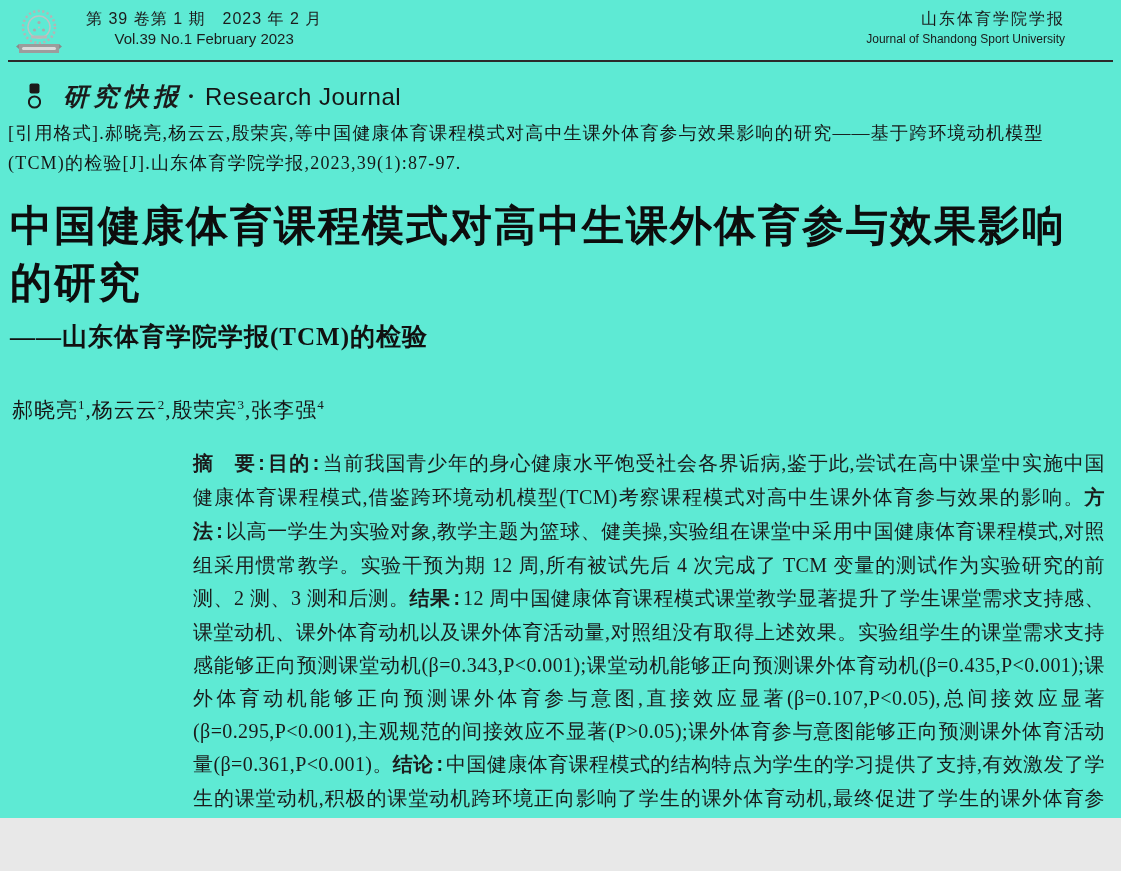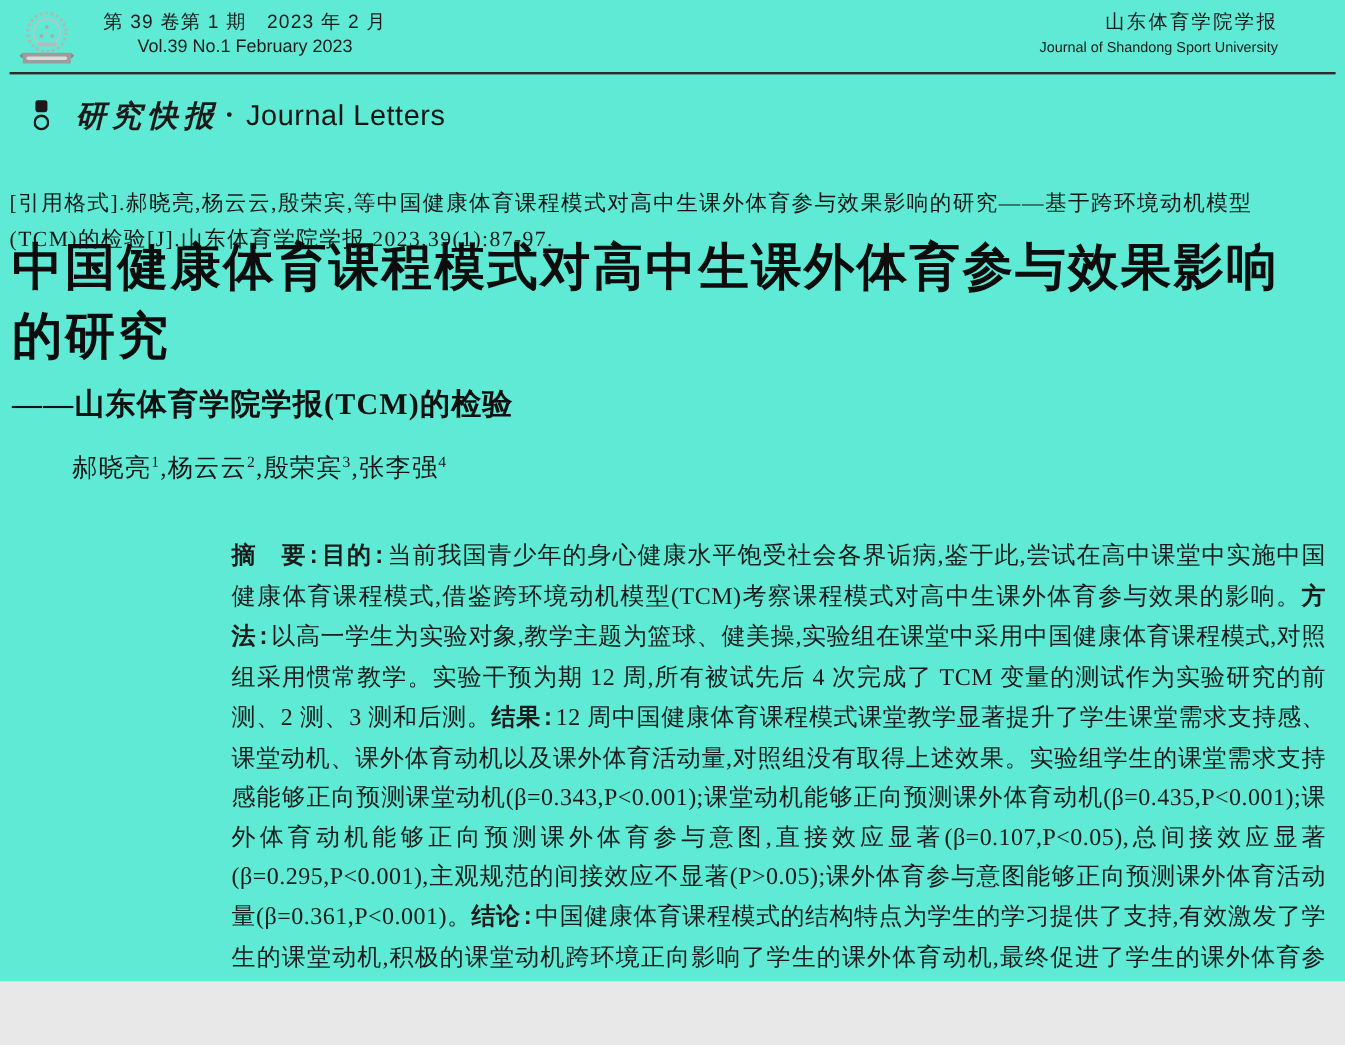--- a/index.html
+++ b/index.html
@@ -24,34 +24,34 @@
   .medal { width:13px; height:27px; flex:0 0 auto; margin-right:22px; }
   .sec-cn { font-size:25px; font-weight:bold; font-style:italic; letter-spacing:5px; font-family:"Liberation Serif", serif; }
   .sec-dot { font-size:24px; font-weight:bold; margin:0 10px 0 4px; }
   .sec-en { font-size:24px; font-family:"Liberation Sans", sans-serif; color:#151515; letter-spacing:0.5px; }
   .doi { margin-left:auto; font-size:17px; }
   .doi b { font-weight:bold; }
   
   .citation {
     position:absolute; top:118px; left:8px; width:1105px;
     font-size:18px; line-height:30px; letter-spacing:1.2px;
-    white-space:pre-line; color:#161616;margin-top:36px;
+    white-space:pre-line; color:#161616;
   }
   
   .title {
     position:absolute; top:198px; left:10px; width:1105px;
-    font-family:Liberation Mono, monospace;
+    font-family:Liberation Serif, serif;
     font-size:42px; font-weight:bold; line-height:57px; letter-spacing:2px;
     white-space:pre-line; color:#0d0d0d;
   }
   .subtitle {
     position:absolute; top:320px; left:10px; width:900px;
     font-size:25px; font-weight:bold; letter-spacing:1px; color:#111;
   }
-  .authors { position:absolute; top:376px; left:12px; font-size:21px; letter-spacing:1px; color:#161616;margin-left:48px; }
+  .authors { position:absolute; top:396px; left:12px; font-size:21px; letter-spacing:1px; color:#161616; }
   .authors sup { font-size:13px; }
   
   .abstract {
     position:absolute; top:447px; left:193px; width:912px;
     font-size:20px; line-height:33px; text-align:justify;
     letter-spacing:0.4px; color:#1b1b1b;
   }
   .abstract b { font-weight:bold;font-family:Liberation Mono, monospace; }
 </style>
 </head>
@@ -84,21 +84,21 @@
   </div>
   <div class="rule"></div>
 
   <div class="section-row">
     <svg class="medal" viewBox="0 0 13 27">
       <rect x="1.5" y="0.5" width="10" height="10" rx="2" fill="#1a1a1a"></rect>
       <circle cx="6.5" cy="19" r="5.6" fill="none" stroke="#1a1a1a" stroke-width="2"></circle>
     </svg>
     <span class="sec-cn">研究快报</span>
     <span class="sec-dot">·</span>
-    <span class="sec-en">Journal Letters</span>
+    <span class="sec-en">Research Journal</span>
   </div>
 
   <p class="citation">[引用格式].郝晓亮,杨云云,殷荣宾,等中国健康体育课程模式对高中生课外体育参与效果影响的研究——基于跨环境动机模型
 (TCM)的检验[J].山东体育学院学报,2023,39(1):87-97.</p>
 
   <h1 class="title">中国健康体育课程模式对高中生课外体育参与效果影响
 的研究</h1>
   <h2 class="subtitle">——山东体育学院学报(TCM)的检验</h2>
 
   <p class="authors"><span>郝晓亮</span><sup>1</sup><span>,</span><span>杨云云</span><sup>2</sup><span>,</span><span>殷荣宾</span><sup>3</sup><span>,</span><span>张李强</span><sup>4</sup></p>

